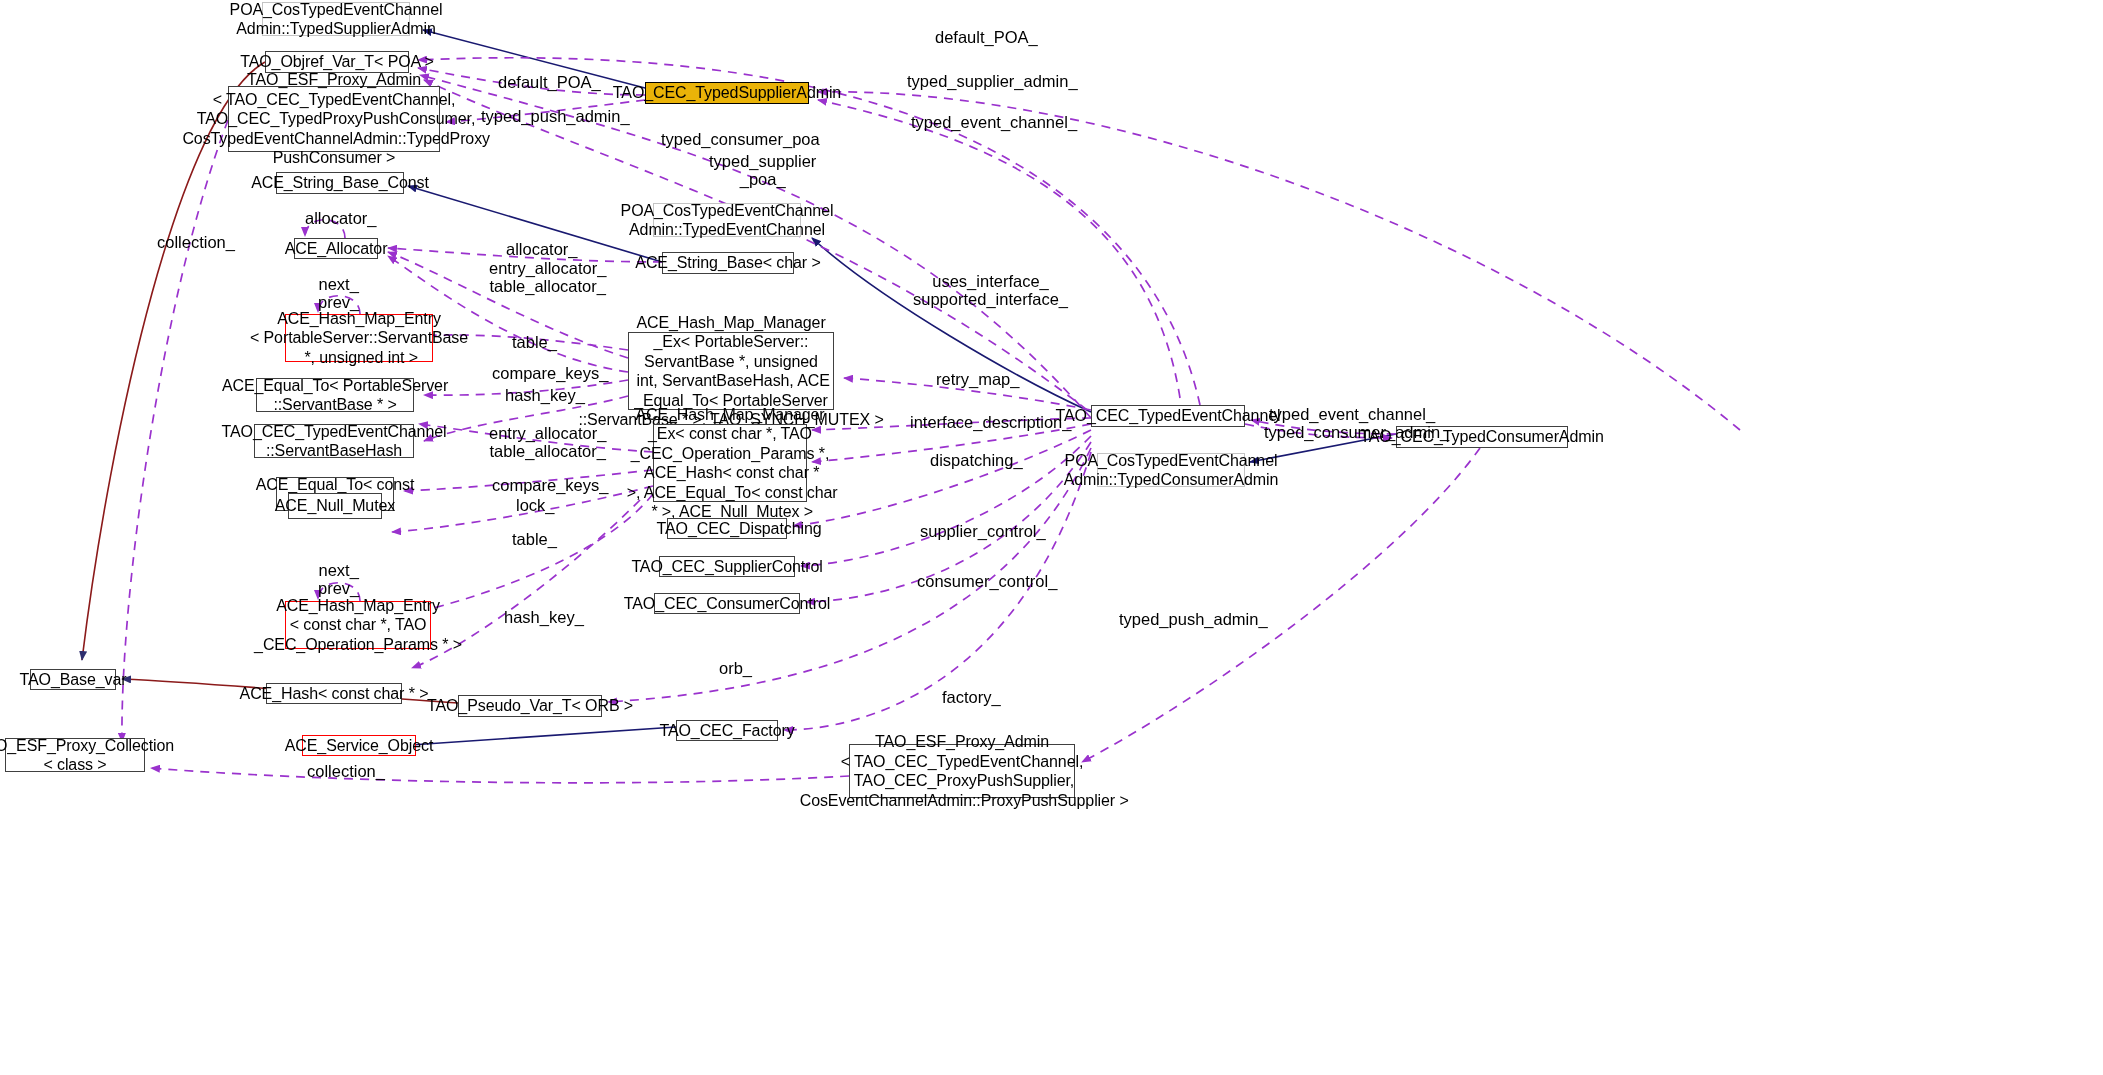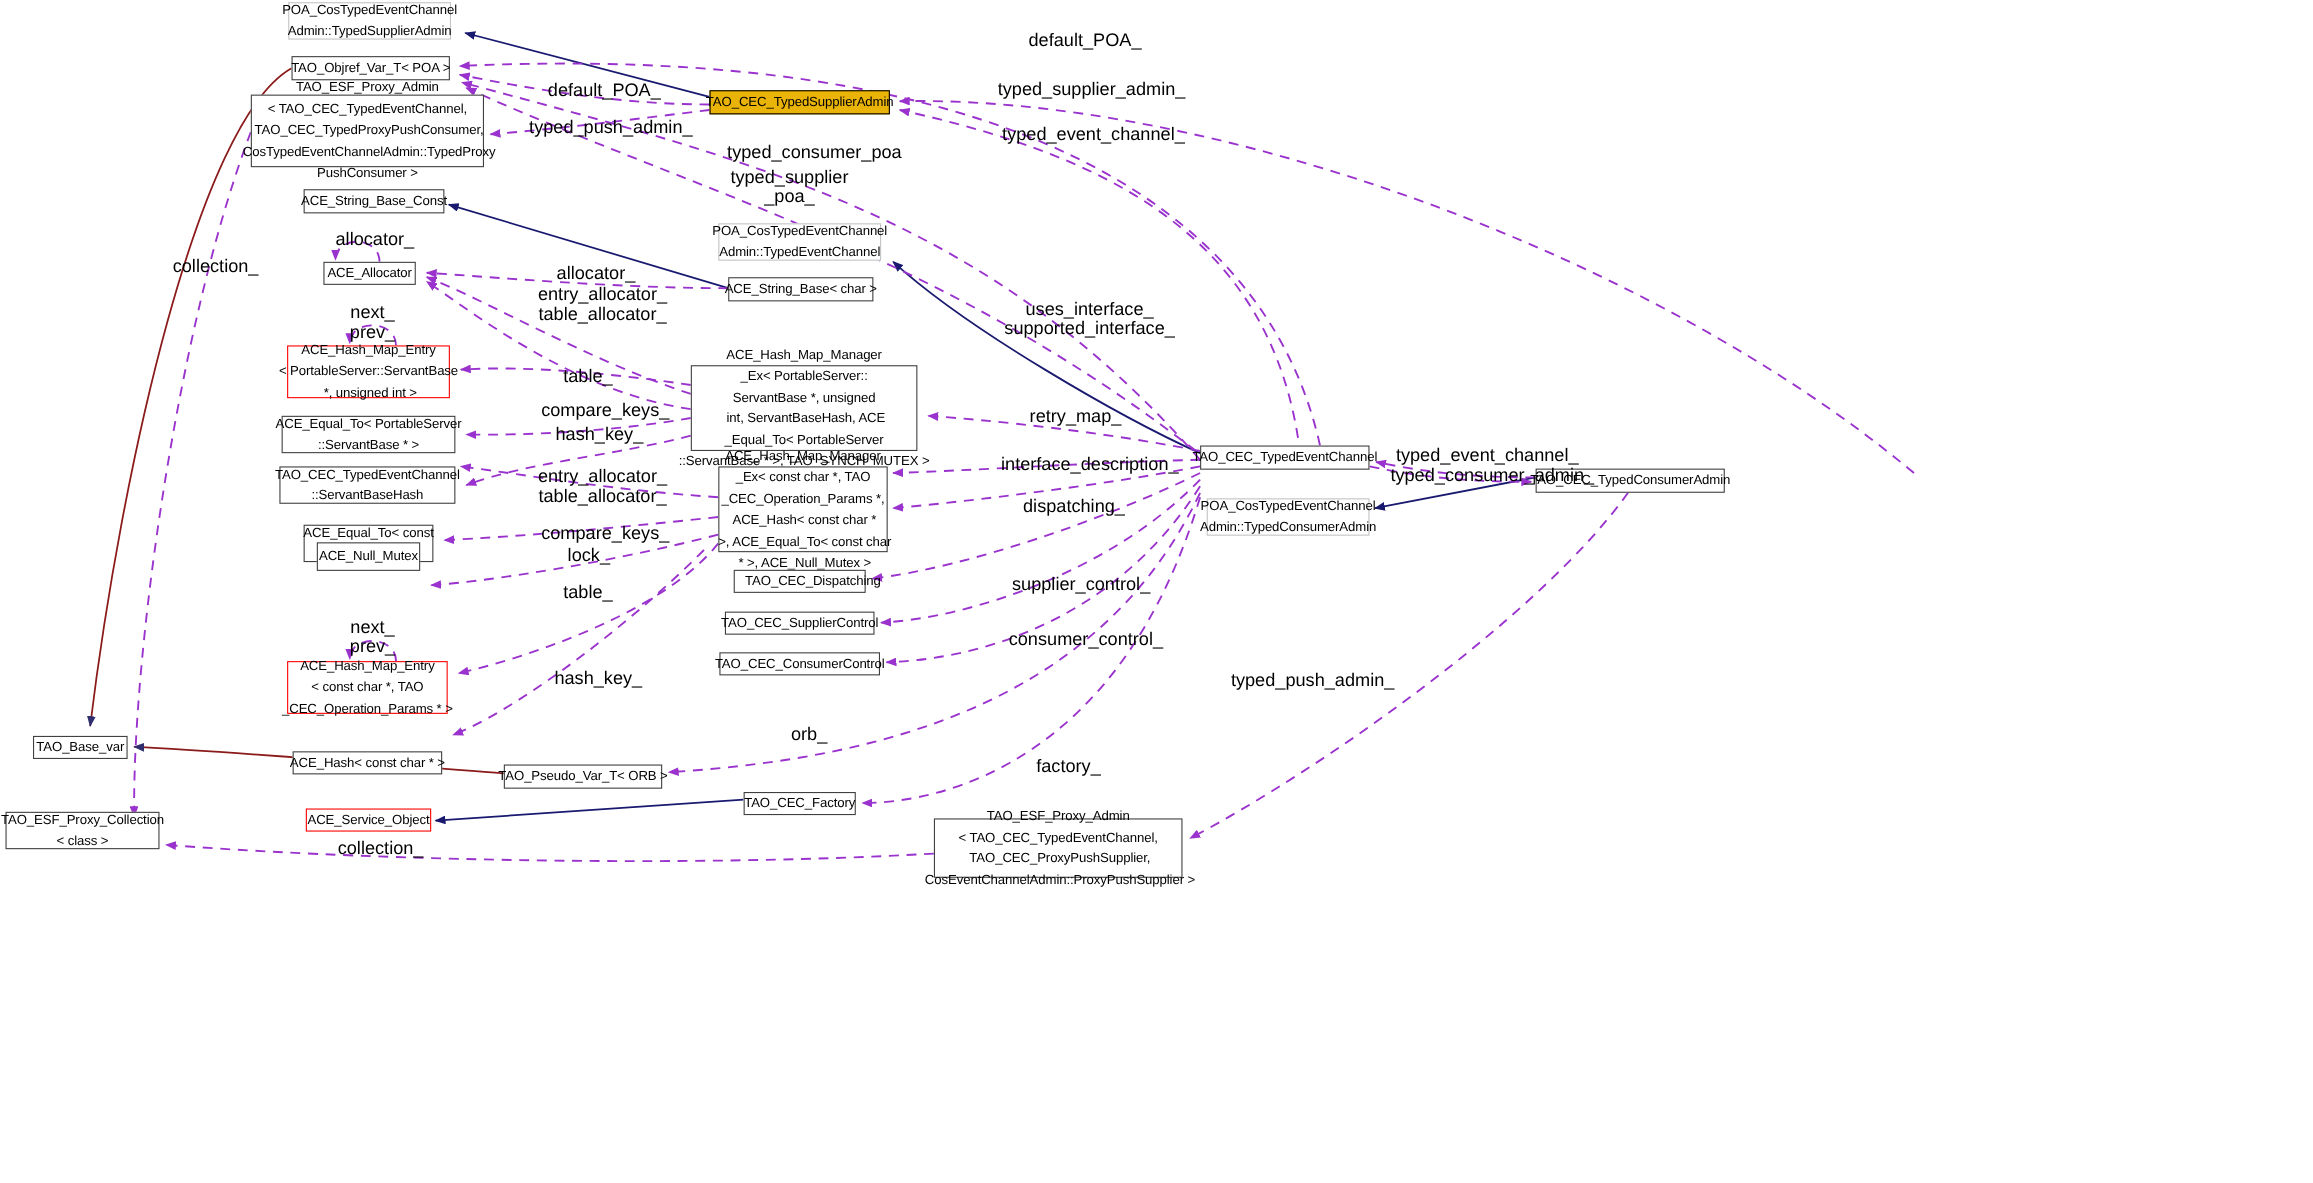--- a/index.html
+++ b/index.html
@@ -13,28 +13,28 @@
   }
   svg.edges{position:absolute;left:0;top:0;width:2103px;height:1075px;pointer-events:none;}
   .node{
     position:absolute;
     box-sizing:border-box;
     display:flex;align-items:center;justify-content:center;
     text-align:center;
     background:#ffffff;
     border:1px solid #404040;
     color:#000000;
-    font-size:12px;
+    font-size:16px;
     line-height:19.5px;
     letter-spacing:-0.1px;
     white-space:pre;
     z-index:5;
   }
   .node.thick{border-width:1.5px;}
-  .node.red{border-color:#ff0000;border-width:1.5px;}
+  .node.red{border-color:#ff0000;border-width:1.5px;margin-left:24px;}
   .node.gray-border{border-color:#c4c4c4;border-width:1.5px;}
   .node.current{background:#eab308;border-color:#000000;border-width:1.5px;}
   .elabel{
     position:absolute;
     color:#000000;
     font-size:16.5px;
     line-height:18px;
     white-space:pre;
     text-align:center;
     z-index:6;
@@ -184,21 +184,21 @@
  TAO_CEC_ProxyPushSupplier,
  CosEventChannelAdmin::ProxyPushSupplier &gt;</div>
     </div>
   <div id="labels-layer">
       <div class="elabel" style="left: 935px; top: 28px;">default_POA_</div>
       <div class="elabel" style="left: 498px; top: 73px;">default_POA_</div>
       <div class="elabel" style="left: 907px; top: 72px;">typed_supplier_admin_</div>
       <div class="elabel" style="left: 481px; top: 107px;">typed_push_admin_</div>
       <div class="elabel" style="left: 911px; top: 113px;">typed_event_channel_</div>
       <div class="elabel" style="left: 661px; top: 130px;">typed_consumer_poa</div>
-      <div class="elabel" style="left: 664px; top: 152px;">typed_supplier
+      <div class="elabel" style="left: 709px; top: 152px;">typed_supplier
 _poa_</div>
       <div class="elabel" style="left: 157px; top: 233px;">collection_</div>
       <div class="elabel" style="left: 305px; top: 209px;">allocator_</div>
       <div class="elabel" style="left: 506px; top: 240px;">allocator_</div>
       <div class="elabel" style="left: 489px; top: 259px;">entry_allocator_
 table_allocator_</div>
       <div class="elabel" style="left: 913px; top: 272px;">uses_interface_
 supported_interface_</div>
       <div class="elabel" style="left: 318px; top: 275px;">next_
 prev_</div>

